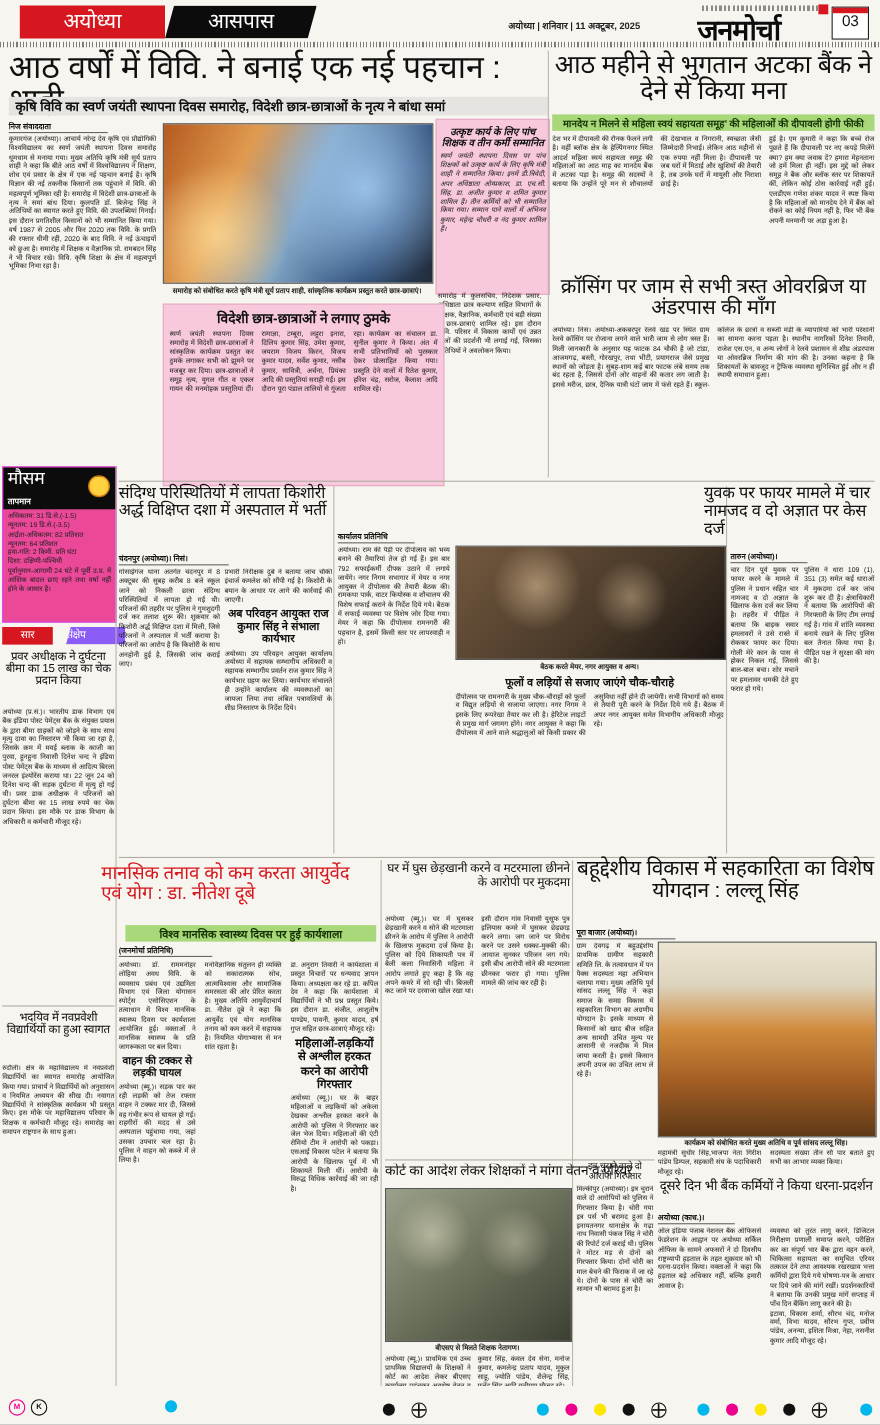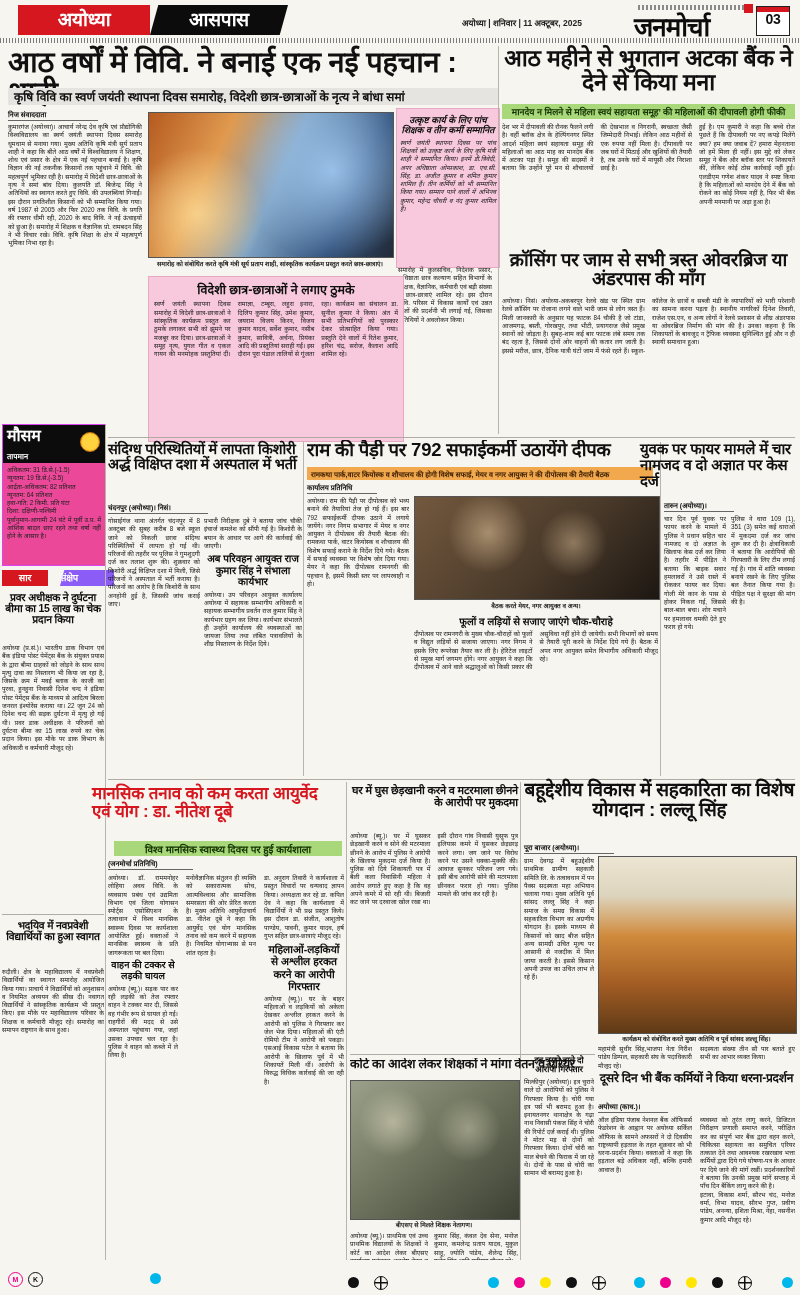--- a/index.html
+++ b/index.html
@@ -1,19 +1,19 @@
 <!DOCTYPE html>
 <html><head>
 <meta charset="utf-8">
 <style>
   html,body{margin:0;padding:0}
   body{background:#888;font-family:"Liberation Sans","DejaVu Sans",sans-serif}
   #page{position:relative;width:800px;height:1295px;margin:0 auto;background:#f7f5ef;overflow:hidden;color:#1b1b1b}
   .abs{position:absolute}
-  .h{font-weight:700;color:#101010;line-height:1.05;letter-spacing:-0.2px}
+  .h{font-weight:400;color:#101010;line-height:1.05;letter-spacing:-0.2px}
   .bd{font-size:6.3px;line-height:1.32;text-align:justify;color:#222}
   .by{font-size:7px;font-weight:bold;border-bottom:1px solid #666;padding-bottom:1px;color:#111}
   .cap{font-size:6.4px;font-weight:bold;text-align:center;color:#222}
   .cols2{column-count:2;column-gap:7px}
   .cols3{column-count:3;column-gap:7px}
   .clip{overflow:hidden}
   .graybar{background:#e5e4e0;font-weight:800;color:#111;display:flex;align-items:center;padding:0 6px}
   .greenbar{background:#a9d87a;font-weight:800;color:#143300;display:flex;align-items:center;justify-content:center;text-align:center}
   .orangebar{background:#f2a94e;font-weight:800;color:#402000;display:flex;align-items:center;padding:0 4px}
   .pinkbox{background:#f8c9dc;border:1px solid #e5a9c4}
@@ -131,24 +131,20 @@
   <div class="abs h" style="left:108px;top:442px;width:194px;font-size:14.5px">संदिग्ध परिस्थितियों में लापता किशोरी अर्द्ध विक्षिप्त दशा में अस्पताल में भर्ती</div>
   <div class="abs by" style="left:108px;top:503px;width:100px">चंदनपुर (अयोध्या)। निसं।</div>
   <div class="abs bd clip" style="left:108px;top:517px;width:92px;height:258px">गोसाईगंज थाना अंतर्गत चंदनपुर में 8 अक्टूबर की सुबह करीब 8 बजे स्कूल जाने को निकली छात्रा संदिग्ध परिस्थितियों में लापता हो गई थी। परिजनों की तहरीर पर पुलिस ने गुमशुदगी दर्ज कर तलाश शुरू की। शुक्रवार को किशोरी अर्द्ध विक्षिप्त दशा में मिली, जिसे परिजनों ने अस्पताल में भर्ती कराया है। परिजनों का आरोप है कि किशोरी के साथ अनहोनी हुई है, जिसकी जांच कराई जाए।</div>
   <div class="abs clip" style="left:204px;top:517px;width:98px;height:258px">
     <div class="bd">प्रभारी निरीक्षक दुबे ने बताया जांच चौकी इंचार्ज कमलेश को सौंपी गई है। किशोरी के बयान के आधार पर आगे की कार्रवाई की जाएगी।</div>
     <div class="lh4" style="font-size:10px">अब परिवहन आयुक्त राज कुमार सिंह ने संभाला कार्यभार</div>
     <div class="bd">अयोध्या। उप परिवहन आयुक्त कार्यालय अयोध्या में सहायक सम्भागीय अधिकारी व सहायक सम्भागीय प्रवर्तन राज कुमार सिंह ने कार्यभार ग्रहण कर लिया। कार्यभार संभालते ही उन्होंने कार्यालय की व्यवस्थाओं का जायजा लिया तथा लंबित पत्रावलियों के शीघ्र निस्तारण के निर्देश दिये।</div>
   </div>
   <div class="abs vr" style="left:303px;top:442px;height:334px"></div>
 
-  <div class="abs h" style="left:307px;top:440px;width:330px;font-size:18.5px;white-space:nowrap;overflow:hidden">राम की पैड़ी पर 792 सफाईकर्मी उठायेंगे दीपक</div>
-  <div class="abs orangebar" style="left:307px;top:467px;width:338px;height:13px;font-size:7.2px">
-    <span>रामकथा पार्क,वाटर कियोस्क व शौचालय की होगी विशेष सफाई, मेयर व नगर आयुक्त ने की दीपोत्सव की तैयारी बैठक</span>
-  </div>
   <div class="abs by" style="left:307px;top:483px;width:70px">कार्यालय प्रतिनिधि</div>
   <div class="abs bd clip" style="left:307px;top:497px;width:102px;height:278px">अयोध्या। राम की पैड़ी पर दीपोत्सव को भव्य बनाने की तैयारियां तेज हो गई हैं। इस बार 792 सफाईकर्मी दीपक उठाने में लगाये जायेंगे। नगर निगम सभागार में मेयर व नगर आयुक्त ने दीपोत्सव की तैयारी बैठक की। रामकथा पार्क, वाटर कियोस्क व शौचालय की विशेष सफाई कराने के निर्देश दिये गये। बैठक में सफाई व्यवस्था पर विशेष जोर दिया गया। मेयर ने कहा कि दीपोत्सव रामनगरी की पहचान है, इसमें किसी स्तर पर लापरवाही न हो।</div>
   <div class="abs ph ph-meet" style="left:414px;top:496px;width:244px;height:102px"></div>
   <div class="abs cap" style="left:414px;top:601px;width:244px">बैठक करते मेयर, नगर आयुक्त व अन्य।</div>
   <div class="abs lh4" style="left:414px;top:613px;width:244px;font-size:10px">फूलों व लड़ियों से सजाए जाएंगे चौक-चौराहे</div>
   <div class="abs bd cols2 clip" style="left:414px;top:630px;width:244px;height:145px">दीपोत्सव पर रामनगरी के मुख्य चौक-चौराहों को फूलों व विद्युत लड़ियों से सजाया जाएगा। नगर निगम ने इसके लिए रूपरेखा तैयार कर ली है। हेरिटेज लाइटों से प्रमुख मार्ग जगमग होंगे। नगर आयुक्त ने कहा कि दीपोत्सव में आने वाले श्रद्धालुओं को किसी प्रकार की असुविधा नहीं होने दी जायेगी। सभी विभागों को समय से तैयारी पूरी करने के निर्देश दिये गये हैं। बैठक में अपर नगर आयुक्त समेत विभागीय अधिकारी मौजूद रहे।</div>
   <div class="abs vr" style="left:660px;top:442px;height:334px"></div>
 
   <div class="abs h" style="left:640px;top:441px;width:155px;font-size:15px;">युवक पर फायर मामले में चार नामजद व दो अज्ञात पर केस दर्ज</div>
   <div class="abs by" style="left:664px;top:501px;width:70px">तारुन (अयोध्या)।</div>

